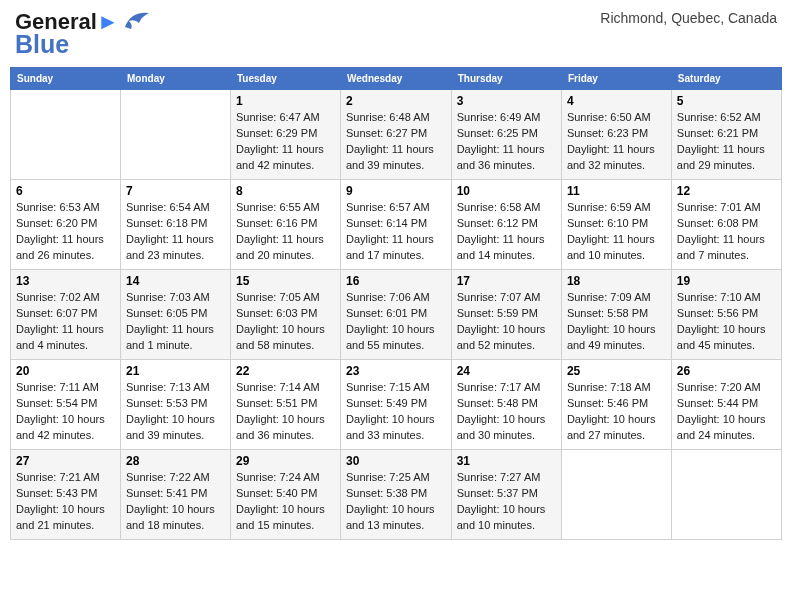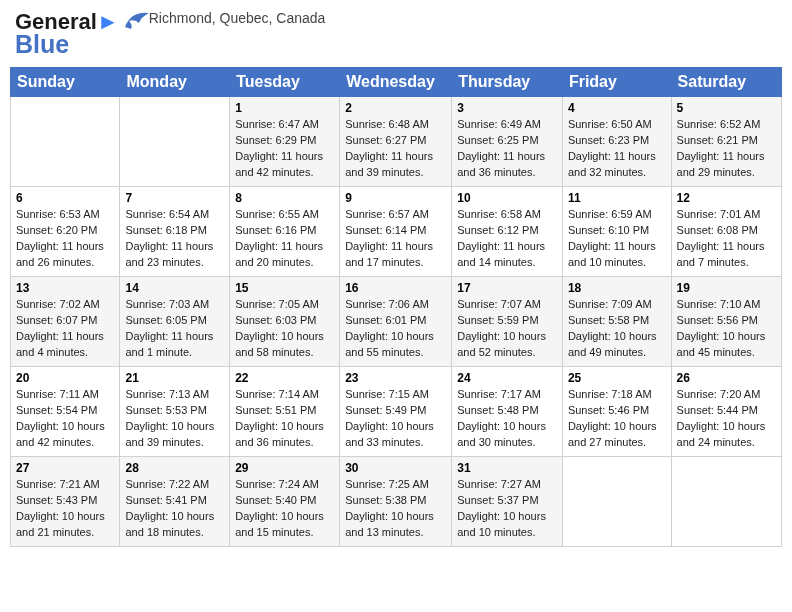--- a/index.html
+++ b/index.html
@@ -5,21 +5,21 @@
     * { box-sizing: border-box; margin: 0; padding: 0; }
     body {
       font-family: Arial, sans-serif;
       background: #fff;
       width: 792px;
       min-height: 612px;
       padding: 10px;
     }
     .header {
       display: flex;
-      justify-content: flex-start;
+      justify-content: space-between;
       align-items: flex-start;
       margin-bottom: 8px;
       padding: 0 5px;
     }
     .logo {
       display: flex;
       flex-direction: column;
       align-items: flex-start;
     }
     .logo-text {
@@ -44,21 +44,21 @@
     .calendar {
       width: 100%;
       border-collapse: collapse;
       font-size: 11px;
     }
     .calendar thead th {
       background-color: #4472c4;
       color: #fff;
       text-align: left;
       padding: 5px 6px;
-      font-size: 16px;
+      font-size: 10px;
       font-weight: bold;
       border: 1px solid #4472c4;
     }
     .calendar tbody td {
       border: 1px solid #d0d0d0;
       vertical-align: top;
       padding: 4px 5px;
       width: 113px;
       height: 90px;
       background: #fff;

